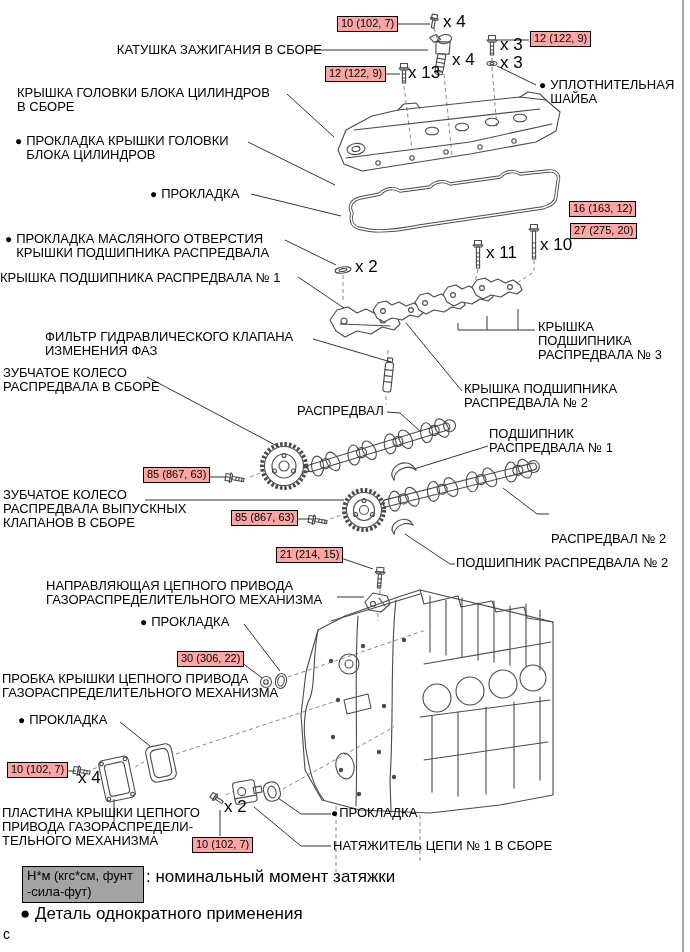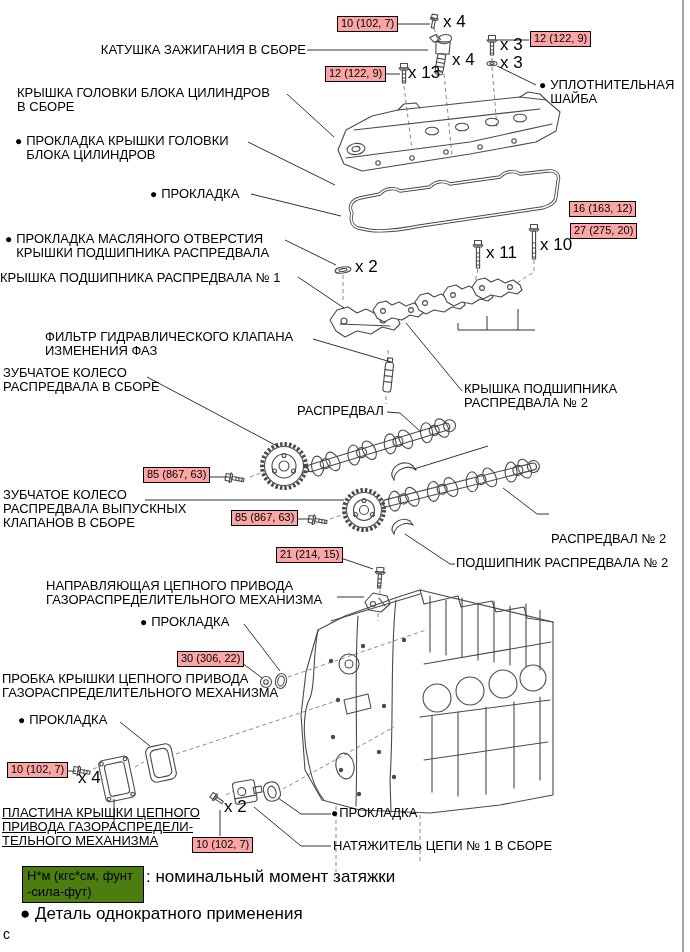--- a/index.html
+++ b/index.html
@@ -19,21 +19,21 @@
   .dash{fill:none;stroke:var(--dash);stroke-width:1;stroke-dasharray:4 3;}
   .dot{fill:var(--line);stroke:none;}
   .lbl{position:absolute;z-index:2;color:var(--text);font-size:13px;line-height:14px;
        display:flex;align-items:flex-start;white-space:pre-line;}
   .lbl .bullet{margin-right:4px;font-size:12px;line-height:14px;}
   .lbl .txt{white-space:pre-line;}
   .lbl.right{display:block;text-align:right;}
   .qty{position:absolute;z-index:2;color:var(--text);font-size:17px;line-height:14px;white-space:nowrap;}
   .tbox{position:absolute;z-index:3;border:1.5px solid #000;background:#fca5a5;color:var(--text);
         font-size:11px;line-height:13px;padding:0 3px 1px 3px;white-space:nowrap;}
-  .legendbox{position:absolute;z-index:3;border:1.5px solid #000;background:#4d7c0f;color:var(--text);
+  .legendbox{position:absolute;z-index:3;border:1.5px solid #000;background:#a3a3a3;color:var(--text);
         font-size:13px;line-height:16px;padding:1px 6px 2px 4px;white-space:pre-line;}
   .legendnote{position:absolute;z-index:2;color:var(--text);font-size:17px;line-height:16px;white-space:nowrap;}
   .footnote{position:absolute;z-index:2;color:var(--text);font-size:14px;}
 </style>
 </head>
 <body>
 
 <div id="canvas">
 
 <svg id="art" width="690" height="952" viewBox="0 0 690 952">
@@ -353,50 +353,55 @@
     <path class="leader" d="M65,771 H76"></path>
     <path class="leader" d="M114,799 V828"></path>
     <path class="leader" d="M220,836 V810"></path>
     <path class="leader" d="M331,814 H301 L278,798"></path>
     <path class="leader" d="M331,846 H301 L254,807"></path>
   </g>
 
   <line x1="683" y1="0" x2="683" y2="952" stroke="var(--pborder)" stroke-width="1.6"></line>
 </svg>
 
-<div class="lbl right" style="left:60px;top:43px;width:246px;"><span class="txt">КАТУШКА ЗАЖИГАНИЯ В СБОРЕ</span></div>
+<div class="lbl right" style="left:76px;top:43px;width:246px;"><span class="txt">КАТУШКА ЗАЖИГАНИЯ В СБОРЕ</span></div>
 <div class="lbl" style="left:17px;top:86px;"><span class="txt">КРЫШКА ГОЛОВКИ БЛОКА ЦИЛИНДРОВ
 В СБОРЕ</span></div>
 <div class="lbl" style="left:539px;top:78px;"><span class="bullet">●</span><span class="txt">УПЛОТНИТЕЛЬНАЯ
 ШАЙБА</span></div>
 <div class="lbl" style="left:15px;top:134px;"><span class="bullet">●</span><span class="txt">ПРОКЛАДКА КРЫШКИ ГОЛОВКИ
 БЛОКА ЦИЛИНДРОВ</span></div>
 <div class="lbl" style="left:150px;top:187px;"><span class="bullet">●</span><span class="txt">ПРОКЛАДКА</span></div>
 <div class="lbl" style="left:5px;top:232px;"><span class="bullet">●</span><span class="txt">ПРОКЛАДКА МАСЛЯНОГО ОТВЕРСТИЯ
 КРЫШКИ ПОДШИПНИКА РАСПРЕДВАЛА</span></div>
 <div class="lbl" style="left:0px;top:271px;"><span class="txt">КРЫШКА ПОДШИПНИКА РАСПРЕДВАЛА № 1</span></div>
 <div class="lbl" style="left:45px;top:330px;"><span class="txt">ФИЛЬТР ГИДРАВЛИЧЕСКОГО КЛАПАНА
 ИЗМЕНЕНИЯ ФАЗ</span></div>
 <div class="lbl" style="left:3px;top:366px;"><span class="txt">ЗУБЧАТОЕ КОЛЕСО
 РАСПРЕДВАЛА В СБОРЕ</span></div>
+<div class="lbl" style="left:538px;top:320px;"><span class="txt">КРЫШКА
+ПОДШИПНИКА
+РАСПРЕДВАЛА № 3</span></div>
 <div class="lbl" style="left:464px;top:382px;"><span class="txt">КРЫШКА ПОДШИПНИКА
 РАСПРЕДВАЛА № 2</span></div>
 <div class="lbl" style="left:297px;top:404px;"><span class="txt">РАСПРЕДВАЛ</span></div>
+<div class="lbl" style="left:489px;top:427px;"><span class="txt">ПОДШИПНИК
+РАСПРЕДВАЛА № 1</span></div>
 <div class="lbl" style="left:3px;top:488px;"><span class="txt">ЗУБЧАТОЕ КОЛЕСО
 РАСПРЕДВАЛА ВЫПУСКНЫХ
 КЛАПАНОВ В СБОРЕ</span></div>
 <div class="lbl" style="left:551px;top:532px;justify-content:flex-end;"><span class="txt">РАСПРЕДВАЛ № 2</span></div>
 <div class="lbl" style="left:456px;top:556px;"><span class="txt">ПОДШИПНИК РАСПРЕДВАЛА № 2</span></div>
 <div class="lbl" style="left:46px;top:579px;"><span class="txt">НАПРАВЛЯЮЩАЯ ЦЕПНОГО ПРИВОДА
 ГАЗОРАСПРЕДЕЛИТЕЛЬНОГО МЕХАНИЗМА</span></div>
 <div class="lbl" style="left:140px;top:615px;"><span class="bullet">●</span><span class="txt">ПРОКЛАДКА</span></div>
 <div class="lbl" style="left:2px;top:672px;"><span class="txt">ПРОБКА КРЫШКИ ЦЕПНОГО ПРИВОДА
 ГАЗОРАСПРЕДЕЛИТЕЛЬНОГО МЕХАНИЗМА</span></div>
 <div class="lbl" style="left:18px;top:713px;"><span class="bullet">●</span><span class="txt">ПРОКЛАДКА</span></div>
-<div class="lbl" style="left:2px;top:806px;text-decoration:underline;"><span class="txt">ПЛАСТИНА КРЫШКИ ЦЕПНОГО
+<div class="lbl" style="left:2px;top:806px;"><span class="txt">ПЛАСТИНА КРЫШКИ ЦЕПНОГО
 ПРИВОДА ГАЗОРАСПРЕДЕЛИ-
 ТЕЛЬНОГО МЕХАНИЗМА</span></div>
 <div class="lbl" style="left:331px;top:806px;"><span class="bullet" style="margin-right:1px;">●</span><span class="txt">ПРОКЛАДКА</span></div>
 <div class="lbl" style="left:333px;top:839px;text-align:right;"><span class="txt">НАТЯЖИТЕЛЬ ЦЕПИ № 1 В СБОРЕ</span></div>
 
 <div class="tbox" style="left:337px;top:16px;">10 (102, 7)</div>
 <div class="tbox" style="left:325px;top:66px;">12 (122, 9)</div>
 <div class="tbox" style="left:530px;top:31px;">12 (122, 9)</div>
 <div class="tbox" style="left:569px;top:201px;">16 (163, 12)</div>
 <div class="tbox" style="left:570px;top:223px;">27 (275, 20)</div>

